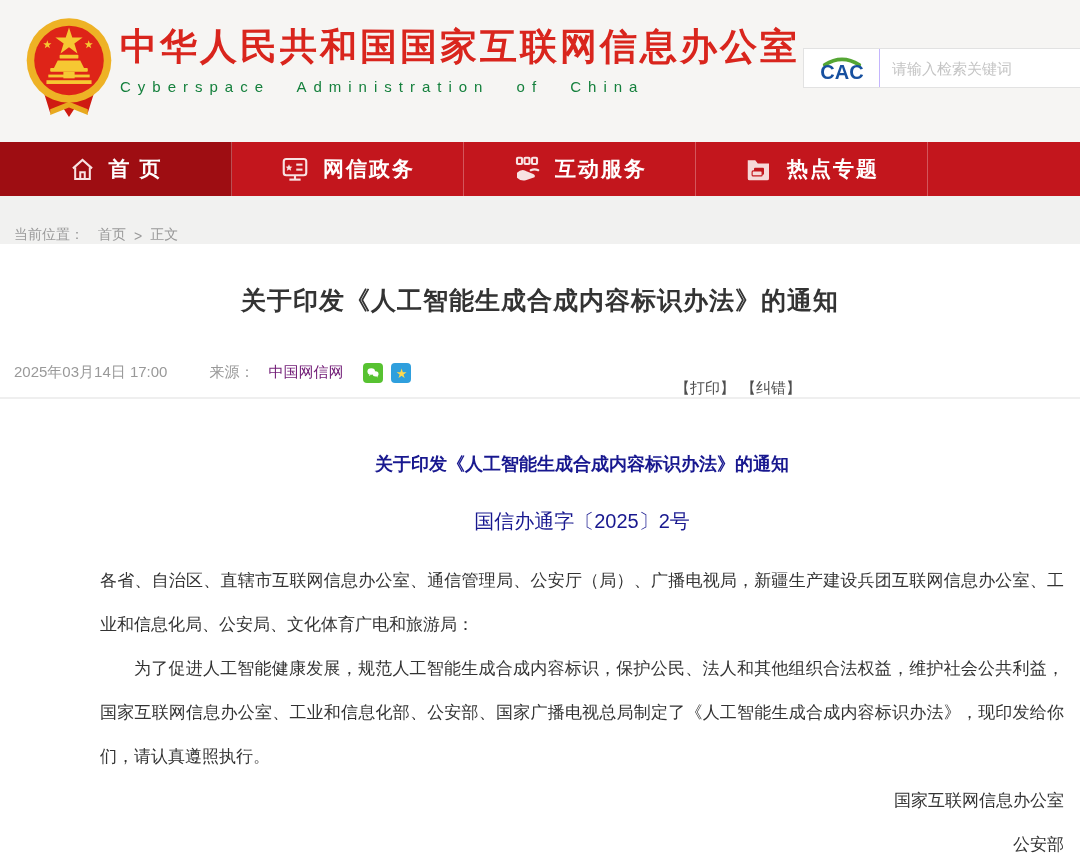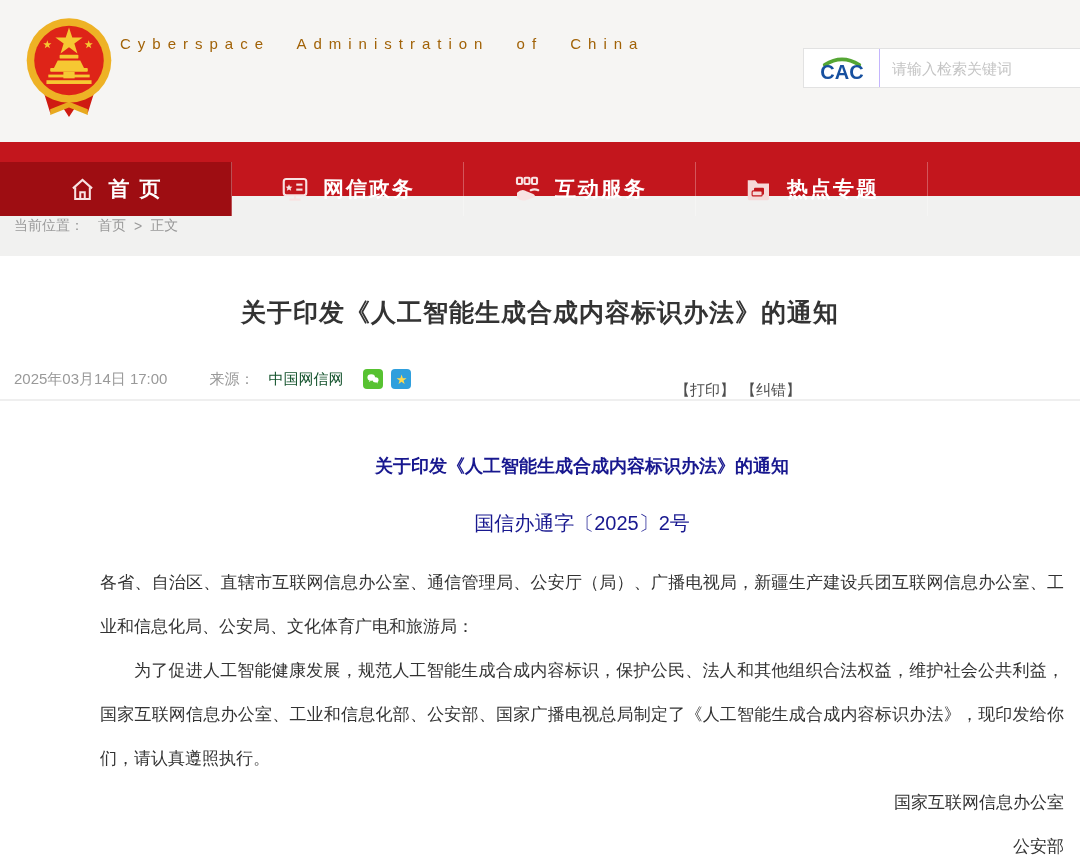--- a/index.html
+++ b/index.html
@@ -13,21 +13,21 @@
     position:relative; height:142px; background:#f6f5f3;
     padding:14px 0 0 22px;
   }
   .emblem { position:absolute; left:22px; top:13px; width:94px; height:110px; }
   .titles { margin-left:98px; padding-top:12px; }
   .site-title-cn {
     color:#d9251d; font-size:37px; font-weight:700; letter-spacing:3px;
     line-height:1.15; white-space:nowrap;
   }
   .site-title-en {
-    margin-top:9px; color:#a16207; font-size:15px;
+    margin-top:9px; color:#15803d; font-size:15px;
     letter-spacing:7px; word-spacing:16px; white-space:nowrap;
   }
   .searchbox {
     position:absolute; left:803px; top:48px; width:330px; height:40px;
     background:#ffffff; border:1px solid #e2e2e2; display:flex; align-items:center;
   }
   .search-logo {
     width:76px; height:100%; display:flex; align-items:center; justify-content:center;
     border-right:1px solid #c4b5fd; flex:0 0 auto;
   }
@@ -35,44 +35,44 @@
     flex:1; height:100%; border:none; outline:none; padding:0 12px;
     font-size:15px; color:#555; background:transparent;
     font-family:"Liberation Sans","DejaVu Sans",sans-serif;
   }
   .search-input::placeholder { color:#c4c4c4; }
   
   .nav { height:54px; background:#c3161d; display:flex; width:1160px; }
   .nav-item {
     width:232px; height:54px; display:flex; align-items:center; justify-content:center;
     gap:13px; color:#ffffff; font-size:21px; font-weight:700; letter-spacing:2px;
-    border-right:1px solid rgba(255,255,255,0.28); cursor:pointer; text-decoration:none;margin-top:20px;
+    border-right:1px solid rgba(255,255,255,0.28); cursor:pointer; text-decoration:none;
   }
   .nav-item.active { background:#9e0d12; }
   .nav-item svg { display:block; }
   
   .breadcrumb {
-    height:60px; background:#f1f1f0; display:flex; align-items:center;
+    height:48px; background:#f1f1f0; display:flex; align-items:flex-end;
     padding-left:14px; font-size:14px; color:#999;
   }
   .breadcrumb a { color:#999; text-decoration:none; }
   .breadcrumb .sep { margin:0 8px; }
   .breadcrumb .crumb-label { margin-right:14px; color:#9a9a9a; }
   
   .article-title {
     margin-top:40px; text-align:center; font-size:25px; font-weight:700; color:#333;
     letter-spacing:1px;
   }
   .meta-row {
-    position:relative; margin-top:36px; height:24px; display:flex; align-items:flex-end;
+    position:relative; margin-top:46px; height:24px; display:flex; align-items:flex-start;
     padding-left:14px; font-size:15px; color:#999;
   }
   .meta-date { margin-right:42px; }
   .meta-source-label { margin-right:14px; }
-  .meta-source { margin-right:20px; color:#14532d; }
+  .meta-source { margin-right:20px; color:#701a75; }
   .share-icons { display:flex; gap:8px; align-items:center; }
   .share-btn { width:20px; height:20px; border-radius:4px; display:flex;
     align-items:center; justify-content:center; cursor:pointer; }
   .share-wechat { background:#57c231; }
   .share-qzone { background:#2f9fdd; color:#ffd94e; font-size:13px; line-height:1; }
   .print-group { position:absolute; left:675px; top:16px; display:flex; gap:6px;
     font-size:15px; color:#4f4f4f; }
   .print-group span { cursor:pointer; }
   .meta-divider { margin-top:10px; border:none; border-top:2px solid #efefef; }
   .article-body { padding:0 16px 0 100px; font-size:17px; line-height:44px; color:#333; }
@@ -102,20 +102,21 @@
       <path d="M69 26 l2 6 l6 0 l-4.8 3.6 l1.8 6 l-5 -3.6 l-5 3.6 l1.8 -6 l-4.8 -3.6 l6 0 Z" fill="#f6c832" transform="scale(0.55) translate(60,22)"></path>
       <rect x="30" y="56" width="40" height="4" rx="1" fill="#f6c832"></rect>
       <path d="M34 56 L38 48 L62 48 L66 56 Z" fill="#f6c832"></path>
       <rect x="40" y="42" width="20" height="4" rx="1" fill="#f6c832"></rect>
       <rect x="28" y="63" width="44" height="3" fill="#f6c832"></rect>
       <rect x="26" y="69" width="48" height="4" fill="#f6c832"></rect>
       <rect x="44" y="60" width="12" height="7" fill="#f6c832"></rect>
     </svg>
   </div>
   <div class="titles">
+    <div class="site-title-cn">中华人民共和国国家互联网信息办公室</div>
     <div class="site-title-en">Cyberspace Administration of China</div>
   </div>
   <div class="searchbox">
     <div class="search-logo">
       <svg viewBox="0 0 66 34" width="60" height="31">
         <path d="M14 13 Q33 1 52 13" fill="none" stroke="#55a634" stroke-width="4" stroke-linecap="round"></path>
         <text x="33" y="29" text-anchor="middle" font-size="22" font-weight="bold" fill="#17509f" font-family="Liberation Sans, DejaVu Sans, sans-serif">CAC</text>
       </svg>
     </div>
     <input class="search-input" type="text" placeholder="请输入检索关键词" style="">

